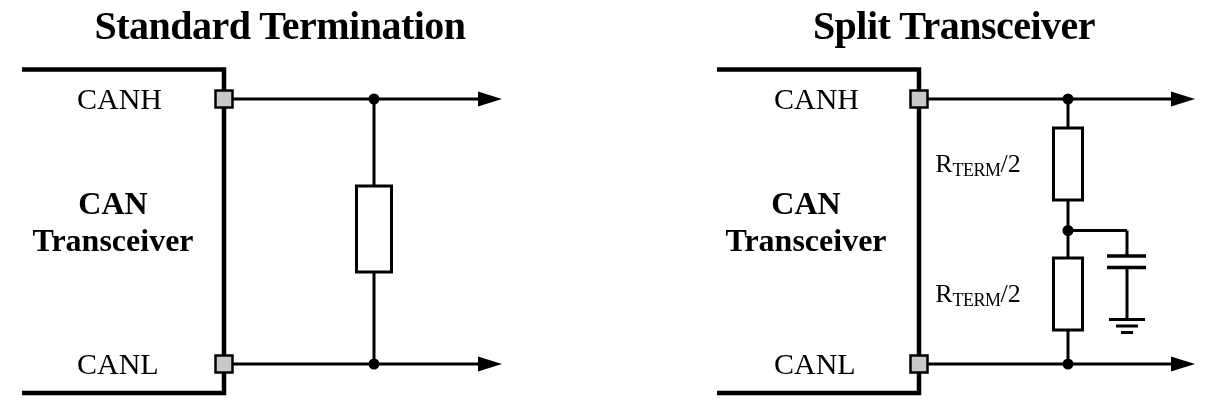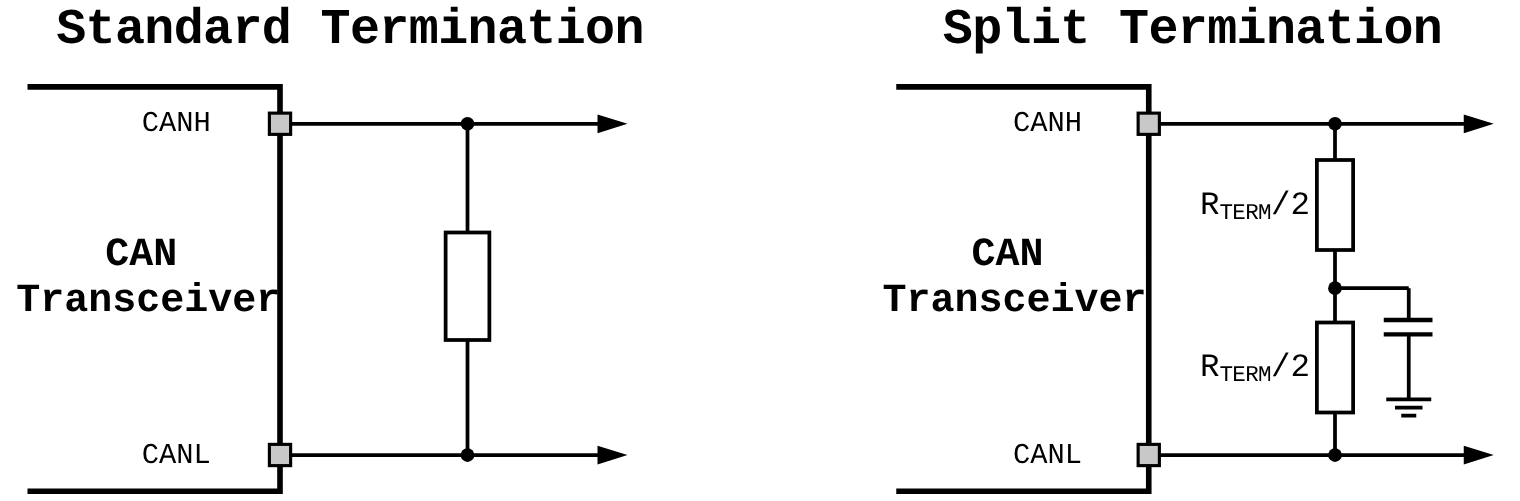--- a/index.html
+++ b/index.html
@@ -1,48 +1,48 @@
 <!DOCTYPE html>
 <html><head>
 <meta charset="utf-8">
 <style>
   html, body { margin: 0; padding: 0; background: #ffffff; }
   .canvas {
     position: relative;
     width: 1216px;
     height: 401px;
     background: #ffffff;
-    font-family: Liberation Mono, monospace;
+    font-family: Liberation Serif, serif;
     color: #000;
     overflow: hidden;
   }
   svg.circuit { position: absolute; left: 0; top: 0; }
   .label { position: absolute; color: #000; }
   .title {
     font-size: 40px;
     font-weight: bold;
     text-align: center;
     letter-spacing: -0.5px;
     white-space: nowrap;
   }
   .trans-label {
     font-size: 32px;
     font-weight: bold;
     text-align: center;
     line-height: 37px;
   }
   .pin-label {
-    font-size: 23px;
-    text-align: center;
+    font-size: 30px;
+    text-align: left;
     line-height: 28px;
     white-space: nowrap;
   }
   .r-label {
     font-size: 26px;
-    text-align: right;
+    text-align: center;
     line-height: 32px;
     white-space: nowrap;
   }
   .r-label .sub {
     font-size: 18px;
     display: inline-block;
     transform: translateY(4px);
     letter-spacing: -0.5px;
   }
 </style>
@@ -108,21 +108,21 @@
 
   <div class="label trans-label" style="left:13px; top:185px; width:200px;">
     <div>CAN</div>
     <div>Transceiver</div>
   </div>
 
   <div class="label pin-label" style="left:77px; top:85px; width:128px;">CANH</div>
   <div class="label pin-label" style="left:77px; top:350px; width:128px;">CANL</div>
 
 
-  <div class="label title" style="left:704px; top:2px; width:500px;">Split Termination</div>
+  <div class="label title" style="left:704px; top:2px; width:500px;">Split Transceiver</div>
 
   <div class="label trans-label" style="left:706px; top:185px; width:200px;">
     <div>CAN</div>
     <div>Transceiver</div>
   </div>
 
   <div class="label pin-label" style="left:774px; top:85px; width:128px;">CANH</div>
   <div class="label pin-label" style="left:774px; top:350px; width:128px;">CANL</div>
 
   <div class="label r-label" style="left:908px; top:148px; width:140px;">

